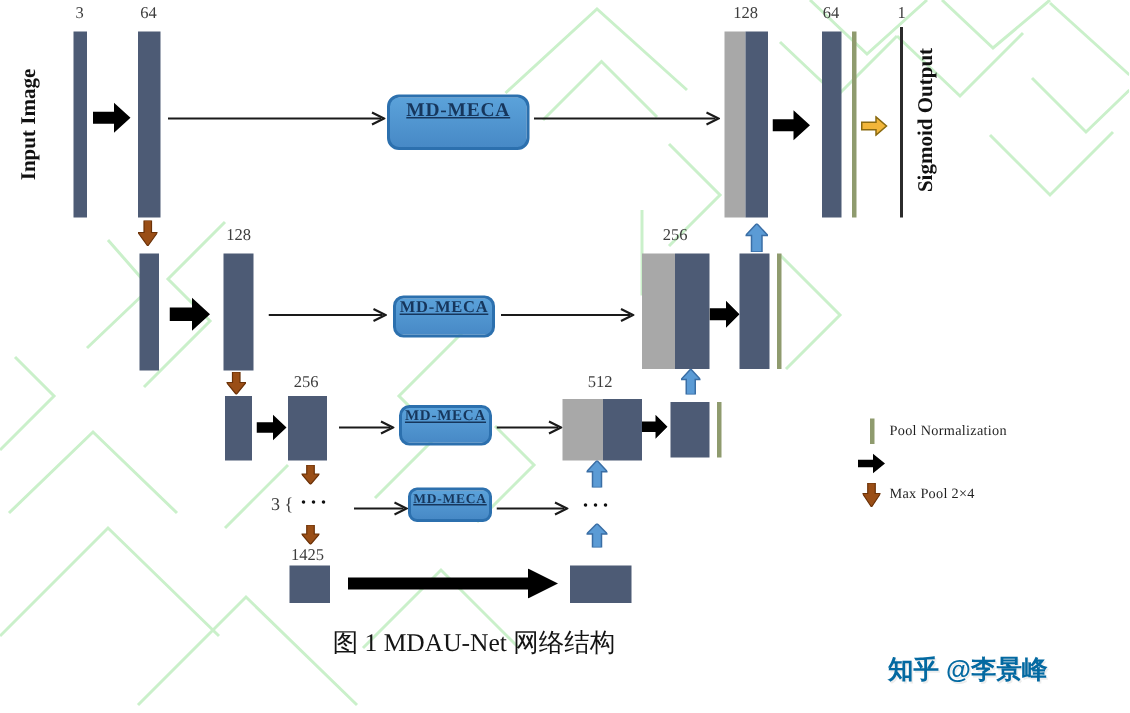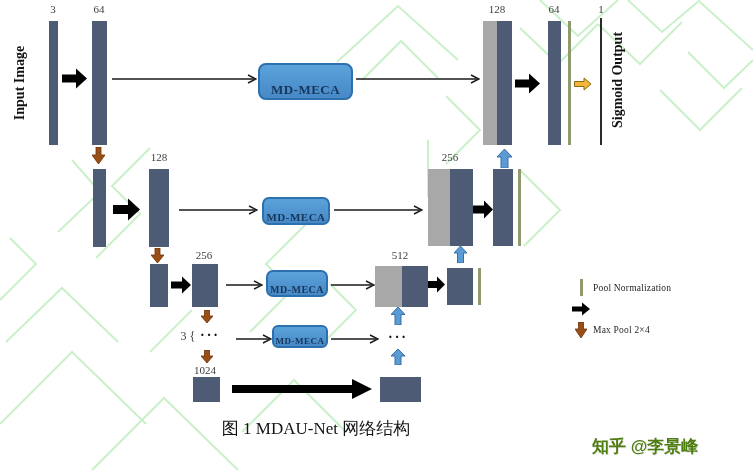--- a/index.html
+++ b/index.html
@@ -13,25 +13,25 @@
   .gbar{position:absolute;background:#a8a8a8;}
   .bnline{position:absolute;background:#8f9b6e;}
   .outline1{position:absolute;background:#2b2b2b;}
   
   .chlabel{
     position:absolute;font-size:11px;color:#3d3d3d;text-align:center;
     font-family:"Liberation Serif",serif;line-height:11px;
   }
   
   .mdmeca{
-    position:absolute;display:flex;align-items:flex-end;justify-content:center;
+    position:absolute;display:flex;align-items:flex-start;justify-content:center;
     background:linear-gradient(180deg,#5ba2da 0%,#4789c6 100%);
     border:2px solid #2c70ae;border-radius:8px;
     color:#16365c;font-weight:bold;letter-spacing:0.5px;
-    font-family:"Liberation Serif",serif;box-sizing:border-box;
+    font-family:"Liberation Serif",serif;box-sizing:border-box;text-decoration:underline;
   }
   
   .vlabel{
     position:absolute;font-weight:bold;text-align:center;color:#111;
     font-family:"Liberation Serif",serif;transform:rotate(-90deg);
     white-space:nowrap;
   }
   
   #legend{position:absolute;left:569px;top:277px;width:184px;}
   .legrow{display:flex;align-items:center;height:21px;}
@@ -40,21 +40,21 @@
     font-size:9.5px;color:#1f1f1f;white-space:nowrap;
     font-family:"Liberation Serif",serif;letter-spacing:0.2px;
   }
   
   #captions{position:absolute;left:10px;top:417px;width:612px;text-align:center;color:#141414;}
   #caption-zh{font-size:17px;line-height:23px;}
   #caption-en{font-size:17.5px;line-height:24px;}
   
   #zhihu-watermark{
     position:absolute;left:592px;top:435px;font-size:17px;font-weight:700;
-    color:#4d7c0f;text-shadow:1px 1px 0 #ededed;
+    color:#0369a1;text-shadow:1px 1px 0 #ededed;
     font-family:"Liberation Sans",sans-serif;white-space:nowrap;
   }
   .dots{position:absolute;font-weight:bold;font-size:14px;color:#111;
     letter-spacing:2px;text-align:center;line-height:10px;}
   svg{display:block;}
 </style>
 </head>
 <body>
 
 <div id="canvas">
@@ -243,21 +243,21 @@
   </svg>
 
   <svg class="abs" style="left:201px;top:350px;" width="12" height="13" viewBox="0 0 12 13">
     <polygon points="3.5,0 8.5,0 8.5,6 12,6 6,13 0,6 3.5,6" fill="#9a4e16" stroke="#6b3208" stroke-width="0.8"></polygon>
   </svg>
 
   <svg class="abs" style="left:391px;top:349px;" width="14" height="16" viewBox="0 0 14 16">
     <polygon points="7,0 14,7 10,7 10,16 4,16 4,7 0,7" fill="#5b9bd5" stroke="#3a6ea5" stroke-width="1"></polygon>
   </svg>
 
-  <div class="chlabel" style="left:188px;top:365px;width:34px;">1024</div>
+  <div class="chlabel" style="left:188px;top:365px;width:34px;">1425</div>
   <div class="bar" style="left:193px;top:377px;width:27px;height:25px;"></div>
 
   <svg class="abs" style="left:232px;top:379px;" width="140" height="20" viewBox="0 0 140 20">
     <rect x="0" y="6" width="120" height="8" fill="#000"></rect>
     <polygon points="120,0 140,10 120,20" fill="#000"></polygon>
   </svg>
 
   <div class="bar" style="left:380px;top:377px;width:41px;height:25px;"></div>
 
   <div id="legend">

